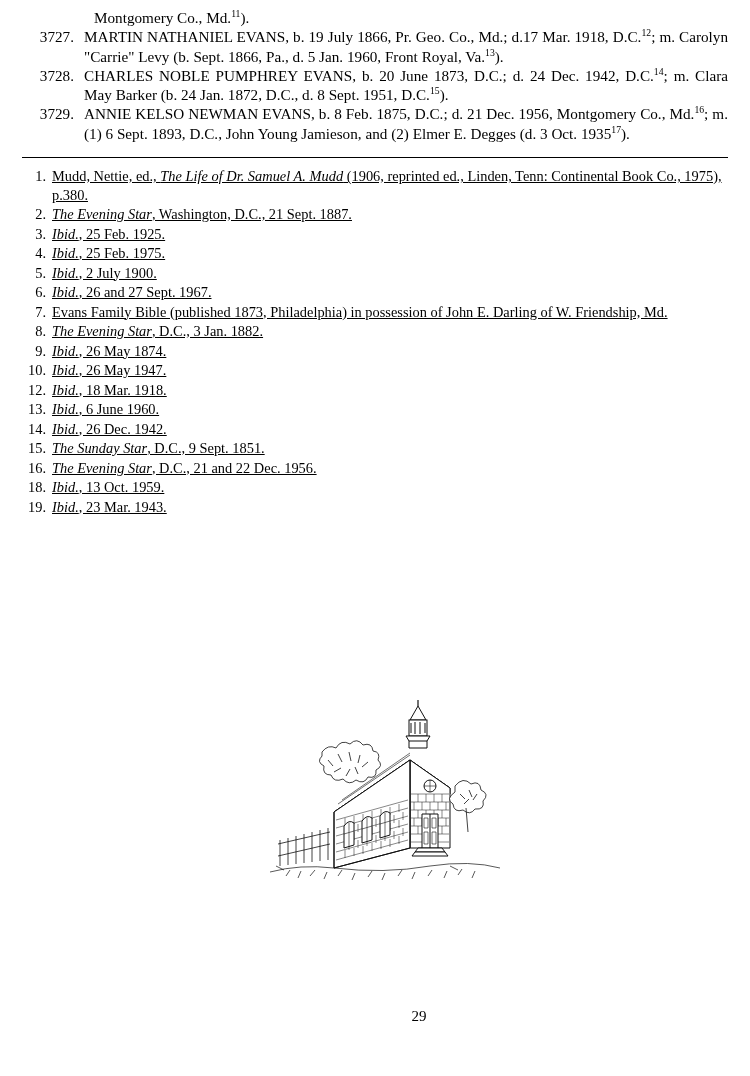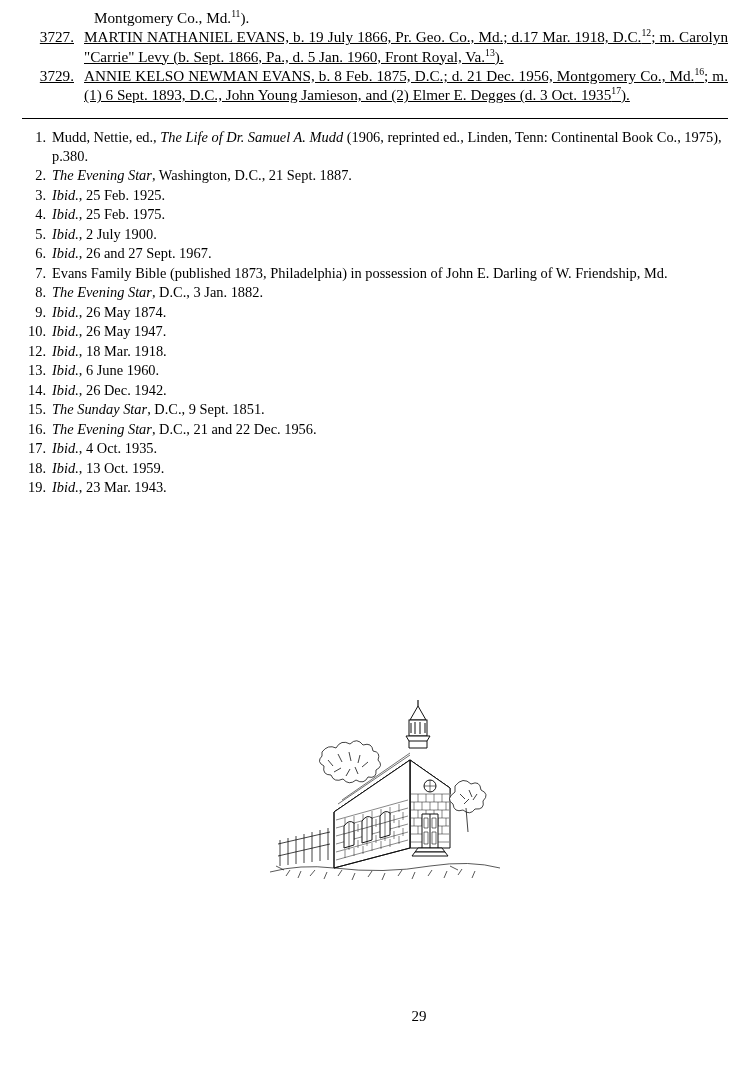--- a/index.html
+++ b/index.html
@@ -21,21 +21,20 @@
     height: 772px;
     box-sizing: border-box;
     padding: 8px 22px 0 22px;
   }
 
   
   .entries {
     margin: 0 0 0 0;
     padding: 0;
     list-style: none;
-    text-decoration: underline;
   }
   .entry {
     display: flex;
     align-items: flex-start;
     font-size: 15.2px;
     line-height: 1.27;
     margin-bottom: 0px;
   }
   .entry .num {
     width: 62px;
@@ -84,20 +83,21 @@
   }
   .fn .fnum {
     width: 30px;
     flex: 0 0 30px;
     text-align: right;
     padding-right: 6px;
     box-sizing: border-box;
   }
   .fn .fbody {
     flex: 1 1 auto;
+    text-decoration: underline;
   }
 
   
   .illus-wrap {
     position: absolute;
     left: 0;
     top: 690px;
     width: 750px;
     display: flex;
     justify-content: center;
@@ -126,20 +126,24 @@
   <div class="cont-line">
     <span>Montgomery Co., Md.</span><sup>11</sup><span>).</span>
   </div>
 
   <ul class="entries">
     <li class="entry">
       <span class="num">3727.</span>
       <span class="txt">MARTIN NATHANIEL EVANS, b. 19 July 1866, Pr. Geo. Co., Md.; d.17 Mar. 1918, D.C.<sup>12</sup>; m. Carolyn "Carrie" Levy (b. Sept. 1866, Pa., d. 5 Jan. 1960, Front Royal, Va.<sup>13</sup>).</span>
     </li>
     <li class="entry">
+      <span class="num">3728.</span>
+      <span class="txt">CHARLES NOBLE PUMPHREY EVANS, b. 20 June 1873, D.C.; d. 24 Dec. 1942, D.C.<sup>14</sup>; m. Clara May Barker (b. 24 Jan. 1872, D.C., d. 8 Sept. 1951, D.C.<sup>15</sup>).</span>
+    </li>
+    <li class="entry">
       <span class="num">3729.</span>
       <span class="txt">ANNIE KELSO NEWMAN EVANS, b. 8 Feb. 1875, D.C.; d. 21 Dec. 1956, Montgomery Co., Md.<sup>16</sup>; m. (1) 6 Sept. 1893, D.C., John Young Jamieson, and (2) Elmer E. Degges (d. 3 Oct. 1935<sup>17</sup>).</span>
     </li>
   </ul>
 
   <div class="fn-rule"></div>
 
   <ul class="footnotes">
     <li class="fn">
       <span class="fnum">1.</span>
@@ -193,24 +197,20 @@
       <span class="fnum">14.</span>
       <span class="fbody"><i>Ibid.</i>, 26 Dec. 1942.</span>
     </li>
     <li class="fn">
       <span class="fnum">15.</span>
       <span class="fbody"><i>The Sunday Star</i>, D.C., 9 Sept. 1851.</span>
     </li>
     <li class="fn">
       <span class="fnum">16.</span>
       <span class="fbody"><i>The Evening Star</i>, D.C., 21 and 22 Dec. 1956.</span>
-    </li>
-    <li class="fn">
-      <span class="fnum">17.</span>
-      <span class="fbody"><i>Ibid.</i>, 4 Oct. 1935.</span>
     </li>
     <li class="fn">
       <span class="fnum">18.</span>
       <span class="fbody"><i>Ibid.</i>, 13 Oct. 1959.</span>
     </li>
     <li class="fn">
       <span class="fnum">19.</span>
       <span class="fbody"><i>Ibid.</i>, 23 Mar. 1943.</span>
     </li>
   </ul>

